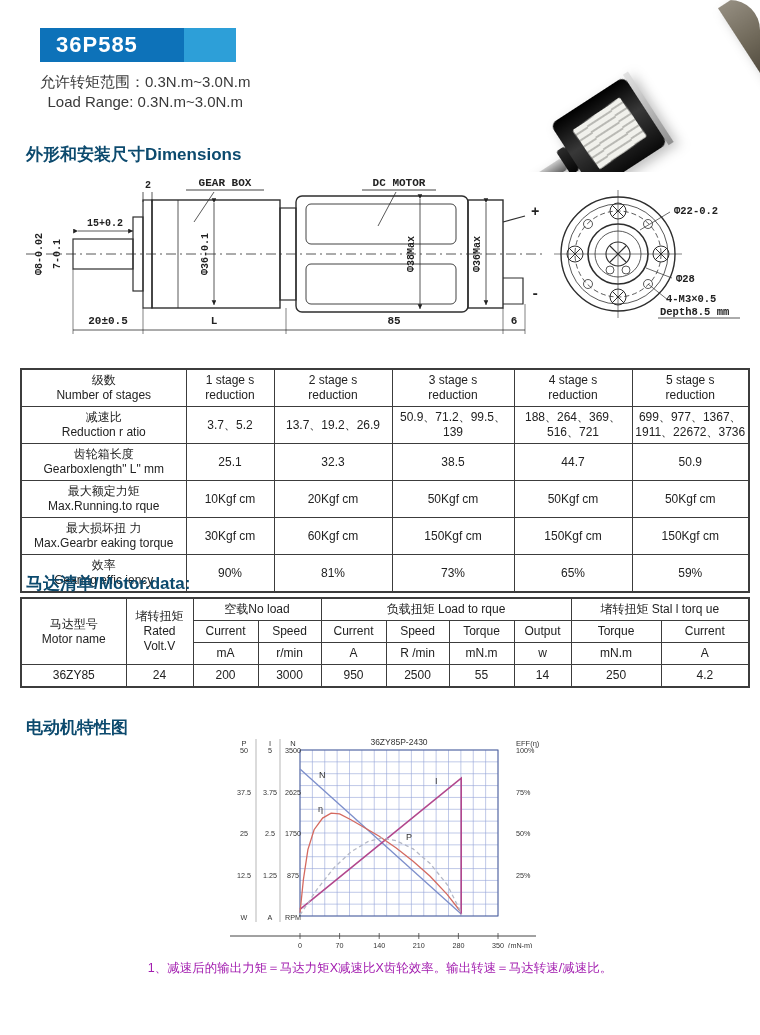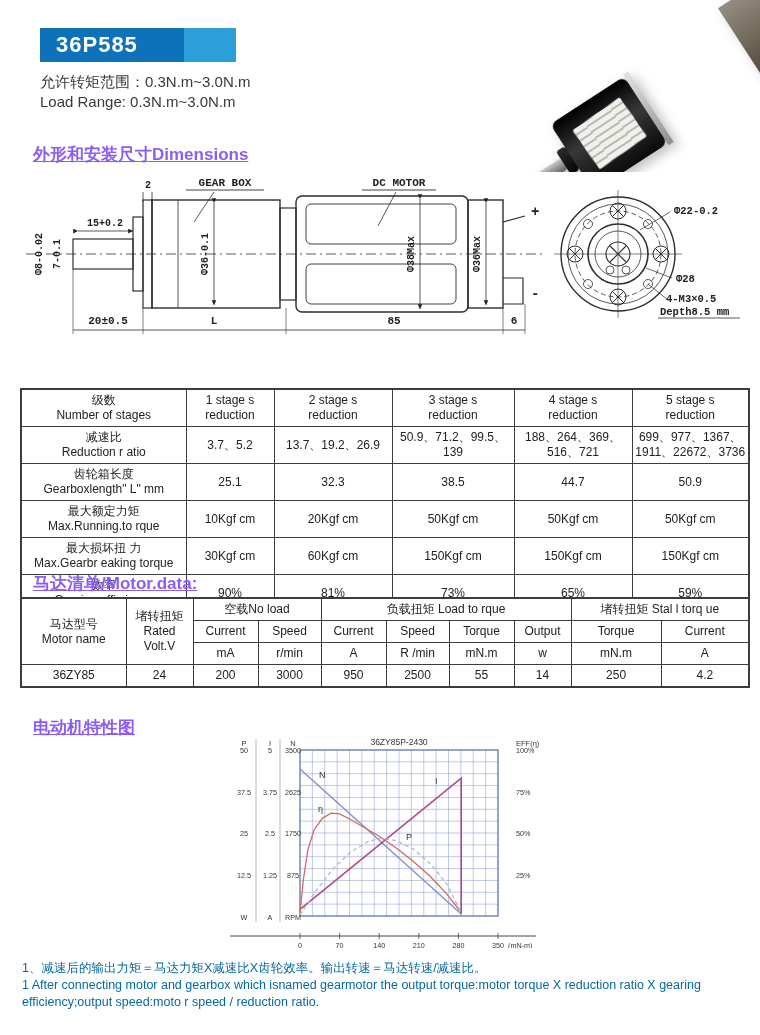--- a/index.html
+++ b/index.html
@@ -1,47 +1,47 @@
 <!DOCTYPE html>
 <html><head>
 <meta charset="utf-8">
 <style>
   html,body{margin:0;padding:0;background:#fff;}
   .page{position:relative;width:760px;height:1035px;background:#fff;overflow:hidden;
-        font-family:"Liberation Sans",sans-serif;color:#222;}
+        font-family:"Liberation Sans",sans-serif;color:#222;border-radius:30px;}
   
   .banner{position:absolute;left:40px;top:28px;width:196px;height:34px;background:#0d72b9;}
   .banner .light{position:absolute;right:0;top:0;width:52px;height:34px;background:#2d9fd8;}
   .banner .model{position:absolute;left:16px;top:4px;color:#fff;font-size:22px;font-weight:bold;letter-spacing:1px;}
   .intro{position:absolute;left:40px;top:72px;font-size:15px;line-height:20px;color:#3a3a3a;font-weight:500;}
   
-  .sec{position:absolute;left:33px;font-size:17px;font-weight:bold;color:#8b5cf6;text-decoration:underline;}
+  .sec{position:absolute;left:26px;font-size:17px;font-weight:bold;color:#0c4a6e;}
   
   .photo{position:absolute;left:492px;top:0;width:268px;height:172px;overflow:hidden;}
   .ph-rot{position:absolute;left:12px;top:58px;display:flex;align-items:center;
           transform:rotate(-33deg);transform-origin:50% 50%;filter:drop-shadow(3px 6px 6px rgba(0,0,0,.25));}
   .ph-shaft{width:42px;height:13px;background:linear-gradient(#c9c9c9,#8d8d8d 55%,#5f5f5f);border-radius:2px;}
   .ph-hub{width:10px;height:28px;background:linear-gradient(#2c2c2c,#050505);border-radius:3px;}
   .ph-gearbox{position:relative;width:88px;height:80px;border-radius:7px;
           background:linear-gradient(#000,#383838 45%,#0a0a0a);}
   .ph-label{position:absolute;left:16px;top:16px;width:58px;height:48px;background:#f1f1ec;border-radius:2px;
           transform:rotate(-2deg);
           background-image:repeating-linear-gradient(#f1f1ec 0 5px,#b9b9b4 5px 7px);background-clip:padding-box;}
   .ph-ring{width:6px;height:84px;background:linear-gradient(#e2e2e2,#909090);}
   .ph-body{width:110px;height:88px;background:linear-gradient(#ececе8,#d6d6d0 40%,#a8a8a2 80%,#83837d);}
   .ph-cap{width:46px;height:92px;border-radius:0 12px 12px 0;
           background:linear-gradient(#948d80,#6e6758 50%,#453f34);}
   
   table{border-collapse:collapse;table-layout:fixed;background:#fff;}
   .gt,.mt{position:absolute;left:20px;border:2px solid #3c3c3c;}
   .gt th,.gt td,.mt th,.mt td{border:1px solid #3c3c3c;text-align:center;vertical-align:middle;
           font-size:12px;font-weight:normal;line-height:1.25;padding:3px 2px;color:#222;}
-  .cn,.en,.ln{display:block;}
-  
-  .foot{position:absolute;left:22px;top:960px;width:716px;font-size:12.5px;line-height:17px;color:#0369a1;}
+  .cn,.en,.ln{display:block;text-align:center;}
+  
+  .foot{position:absolute;left:22px;top:960px;width:716px;font-size:12.5px;line-height:17px;color:#a21caf;}
   
   .draw text{font-family:"Liberation Mono",monospace;font-weight:bold;fill:#222;}
   .chart text{font-family:"Liberation Sans",sans-serif;fill:#333;}
 </style>
 </head>
 <body>
 
 <div class="page">
 
   <div class="banner">
@@ -178,21 +178,21 @@
       <text x="513" y="44" font-size="14">+</text>
       <text x="513" y="126" font-size="14">-</text>
       <text x="656" y="42" font-size="10.5">Φ22-0.2</text>
       <text x="658" y="110" font-size="10.5">Φ28</text>
       <text x="648" y="130" font-size="10.5">4-M3×0.5</text>
       <text x="642" y="143" font-size="10.5">Depth8.5 mm</text>
     </g>
   </svg>
 
 
-  <table class="gt" style="top:388px;width:728px;">
+  <table class="gt" style="top:368px;width:728px;">
     <colgroup>
         <col style="width:165px">
         <col style="width:88px">
         <col style="width:118px">
         <col style="width:122px">
         <col style="width:118px">
         <col style="width:117px">
       </colgroup>
     <tbody>
       <tr>
@@ -425,16 +425,15 @@
       <polyline points="78.0,173.4 239.2,42.2 239.2,178.3" fill="none" stroke="#b2478d" stroke-width="1.6"></polyline>
       <text x="213" y="48" font-size="9" fill="#b2478d">I</text>
       <polyline points="78.0,176.7 81.4,143.5 85.9,113.6 92.1,93.7 100.6,82.1 109.1,77.1 117.6,77.9 128.9,83.7 143.1,92.0 157.2,100.3 174.2,111.9 191.1,125.2 208.1,140.2 225.1,158.4 238.1,175.0" fill="none" stroke="#d4695f" stroke-width="1.3"></polyline>
       <text x="96" y="76" font-size="9" fill="#d4695f">η</text>
       <polyline points="78.0,179.0 95.0,153.4 111.9,131.9 128.9,115.9 145.9,105.6 160.0,102.0 174.2,104.6 191.1,112.9 208.1,127.5 225.1,148.5 239.8,178.0" fill="none" stroke="#b4b8c6" stroke-width="1.3" stroke-dasharray="4 3"></polyline>
       <text x="184" y="104" font-size="9" fill="#555">P</text>
     </svg>
 
   <div class="foot">
     <span class="ln">1、减速后的输出力矩＝马达力矩X减速比X齿轮效率。输出转速＝马达转速/减速比。</span>
-    <span class="ln">1 After connecting motor and gearbox which isnamed gearmotor the output torque:motor torque X reduction ratio X gearing efficiency;output speed:moto r speed / reduction ratio.</span>
   </div>
 
 </div>
 
 </body></html>

